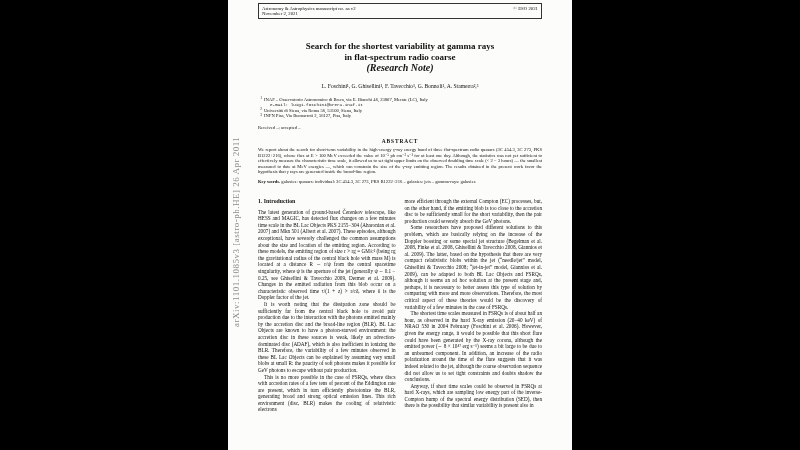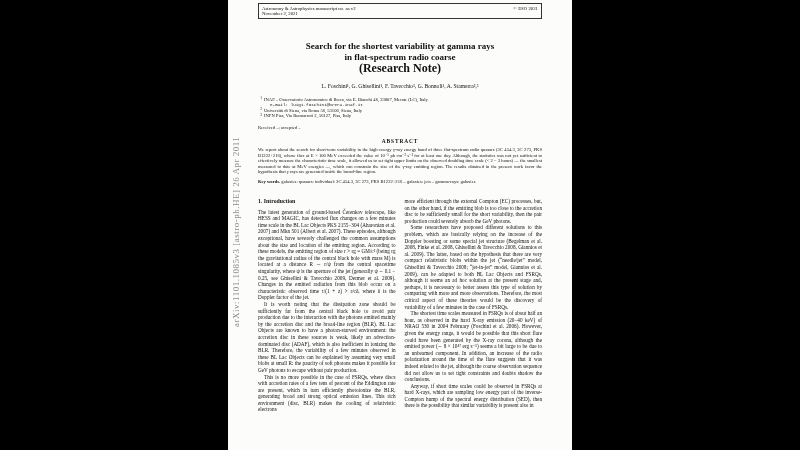--- a/index.html
+++ b/index.html
@@ -15,21 +15,21 @@
   .arxiv-stamp {
     position:absolute; left:3px; top:327px; transform:rotate(-90deg); transform-origin:0 0;
     white-space:nowrap; color:#8c8c8c; font-size:9px; letter-spacing:0.5px;
   }
   .header-box {
     display:flex; justify-content:space-between; align-items:flex-start;
     border:0.7px solid #333; margin-top:3px; padding:1.5px 3px;
     font-size:4.8px; line-height:5.6px;
   }
   .title-block { text-align:center; margin-top:22px; font-weight:bold; font-size:9px; line-height:10.5px; }
-  .title-block .note { font-size:12px; margin-top:1px; }
+  .title-block .note { font-size:10px; font-style:italic; margin-top:1px; }
   .authors { text-align:center; margin-top:9px; font-size:5.6px; }
   .affils { margin-top:8px; font-size:4.6px; line-height:5.6px; list-style:none; }
   .affil { display:flex; }
   .affil-num { flex:none; width:6px; font-size:3.5px; position:relative; top:-0.5px; text-align:right; padding-right:2px; }
   .email { font-family:"Liberation Mono","DejaVu Sans Mono",monospace; font-size:4.3px; margin-left:6px; }
   .received { margin-top:6px; font-size:4.6px; }
   .abstract-head { text-align:center; margin-top:8px; font-size:5.4px; font-weight:bold; letter-spacing:0.9px; }
   .abstract { margin-top:3px; font-size:4.6px; line-height:5.5px; text-align:justify; }
   .keywords { margin-top:4px; font-size:4.6px; line-height:5.5px; text-align:justify; }
   .kw-label { font-weight:bold; }

